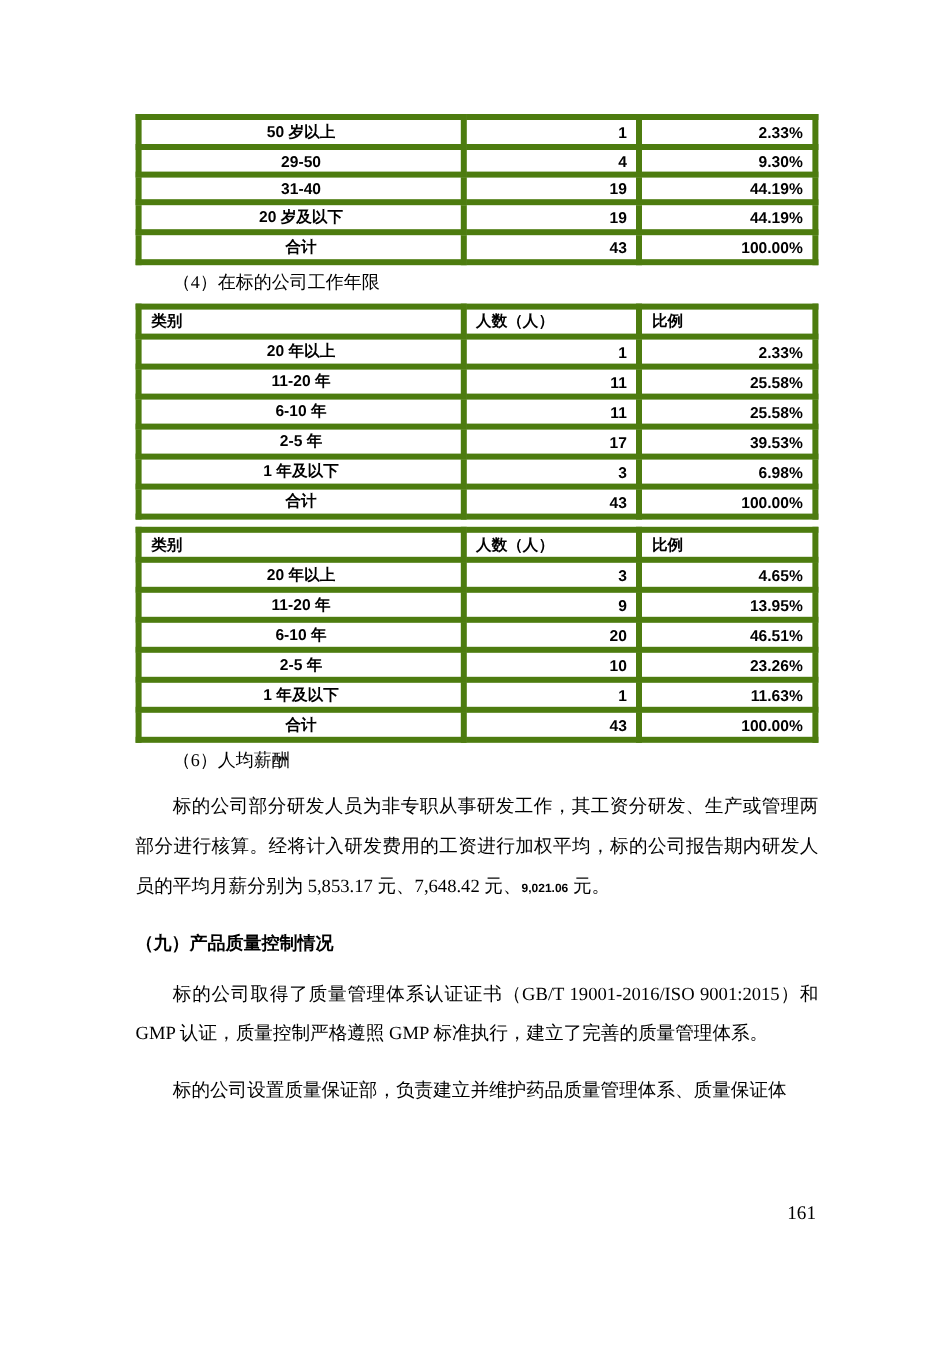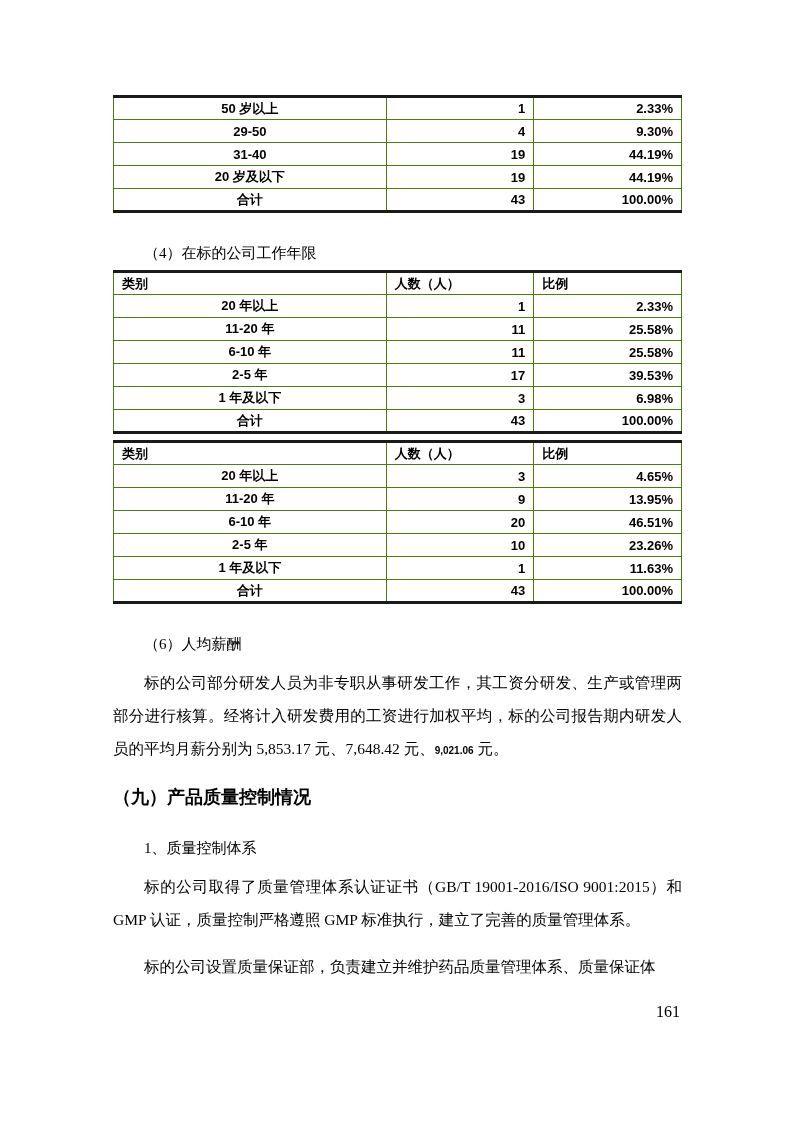--- a/index.html
+++ b/index.html
@@ -25,45 +25,45 @@
     width: 100%;
     border-collapse: collapse;
     table-layout: fixed;
     font-family: "Liberation Sans", "DejaVu Sans", sans-serif;
     font-weight: bold;
     font-size: 13px;
     border-top: 3px solid #1a1a1a;
     border-bottom: 3px solid #1a1a1a;
   }
   table.doc-table td, table.doc-table th {
-    border: 1px solid #4d7c0f;
+    border: 5px solid #4d7c0f;
     height: 23px;
     padding: 1px 8px;
     vertical-align: middle;
     overflow: hidden;
     white-space: nowrap;
   }
   table.doc-table th { text-align: left; font-weight: bold; }
   td.c { text-align: center; }
   td.r { text-align: right; }
   .tbl-1 { margin-top: 95px; }
   .tbl-2 { margin-top: 6px; }
 
   
   .sub-title {
     font-size: 15px;
     line-height: 22px;
-    margin-top: 29px;
+    margin-top: 4px;
     margin-left: 31px;
   }
   .sub-title.tight { margin-top: 16px; }
   .main-heading {
     font-family: "Liberation Sans", "DejaVu Sans", sans-serif;
     font-weight: bold;
-    font-size: 18px;
+    font-size: 15px;
     line-height: 28px;
     margin-top: 16px;
   }
   .body-para {
     font-size: 15.5px;
     line-height: 33px;
     text-align: justify;
     text-indent: 31px;
     margin-top: 11px;
   }
@@ -214,21 +214,20 @@
         </tr>
       </tbody>
     </table>
 
     <div class="sub-title">（6）人均薪酬</div>
 
     <p class="body-para"><span>标的公司部分研发人员为非专职从事研发工作，其工资分研发、生产或管理两部分进行核算。经将计入研发费用的工资进行加权平均，标的公司报告期内研发人员的平均月薪分别为 5,853.17 元、7,648.42 元、</span><span class="bold-num">9,021.06</span><span> 元。</span></p>
 
     <div class="main-heading">（九）产品质量控制情况</div>
 
-    <div class="sub-title" style="margin-top:26px;">1、质量控制体系</div>
 
     <p class="body-para">标的公司取得了质量管理体系认证证书（GB/T 19001-2016/ISO 9001:2015）和 GMP 认证，质量控制严格遵照 GMP 标准执行，建立了完善的质量管理体系。</p>
 
     <p class="body-para gap">标的公司设置质量保证部，负责建立并维护药品质量管理体系、质量保证体</p>
 
   </div>
 
   <div class="page-number">161</div>
 </div>
 

